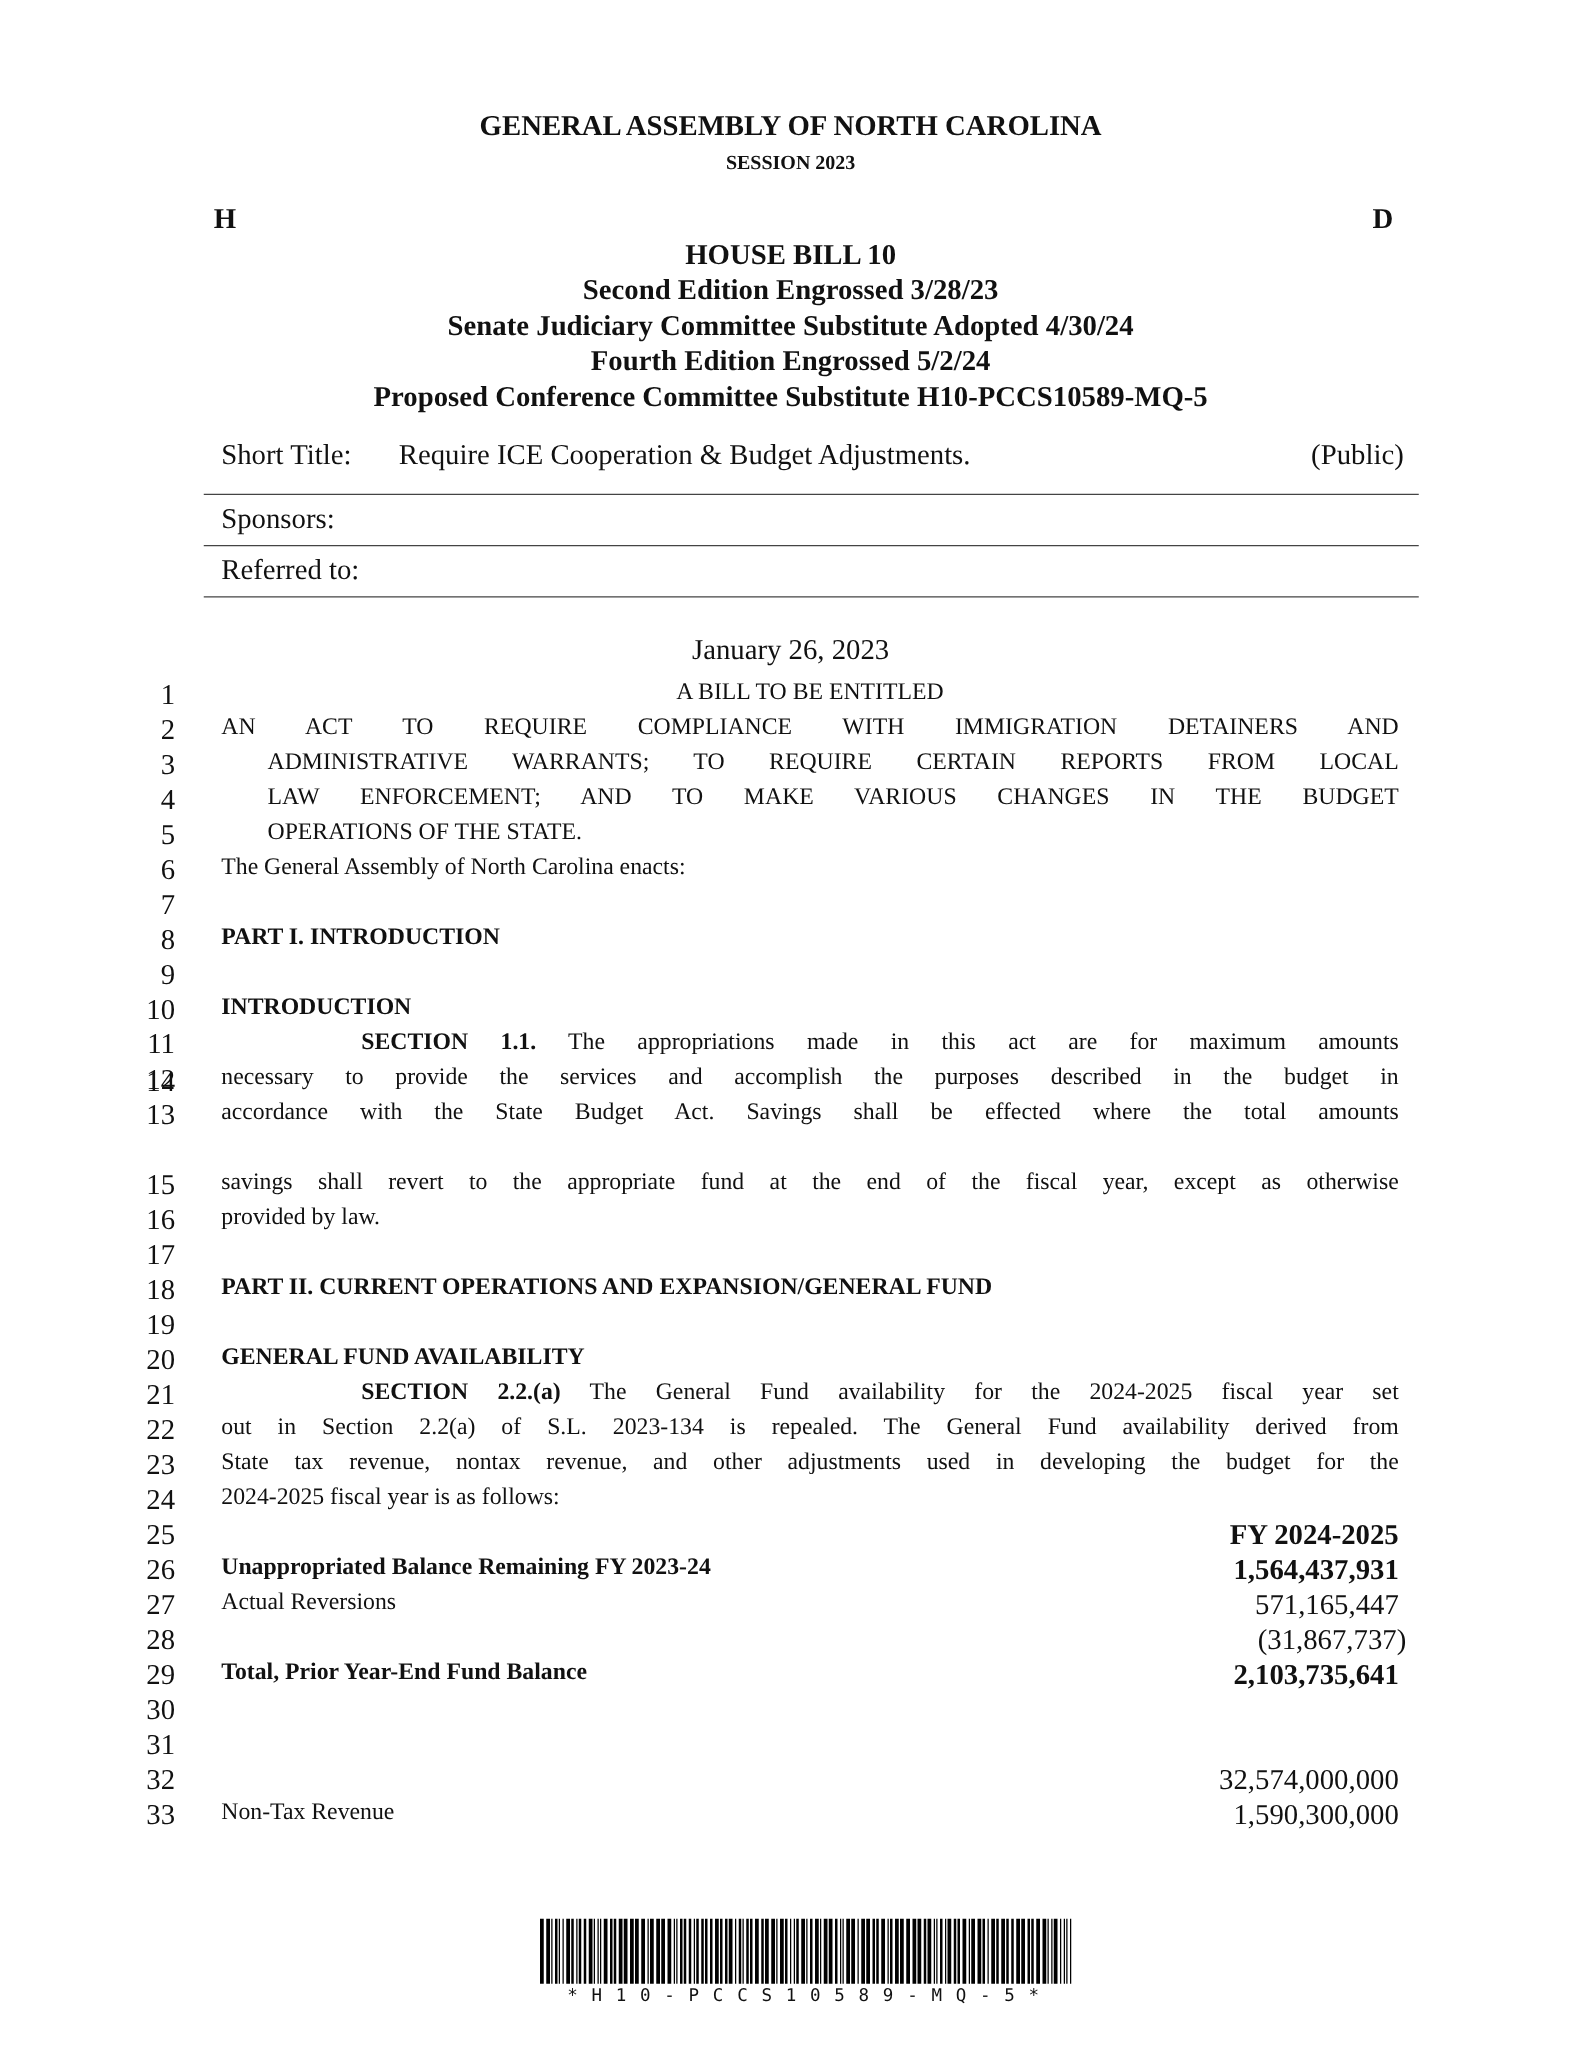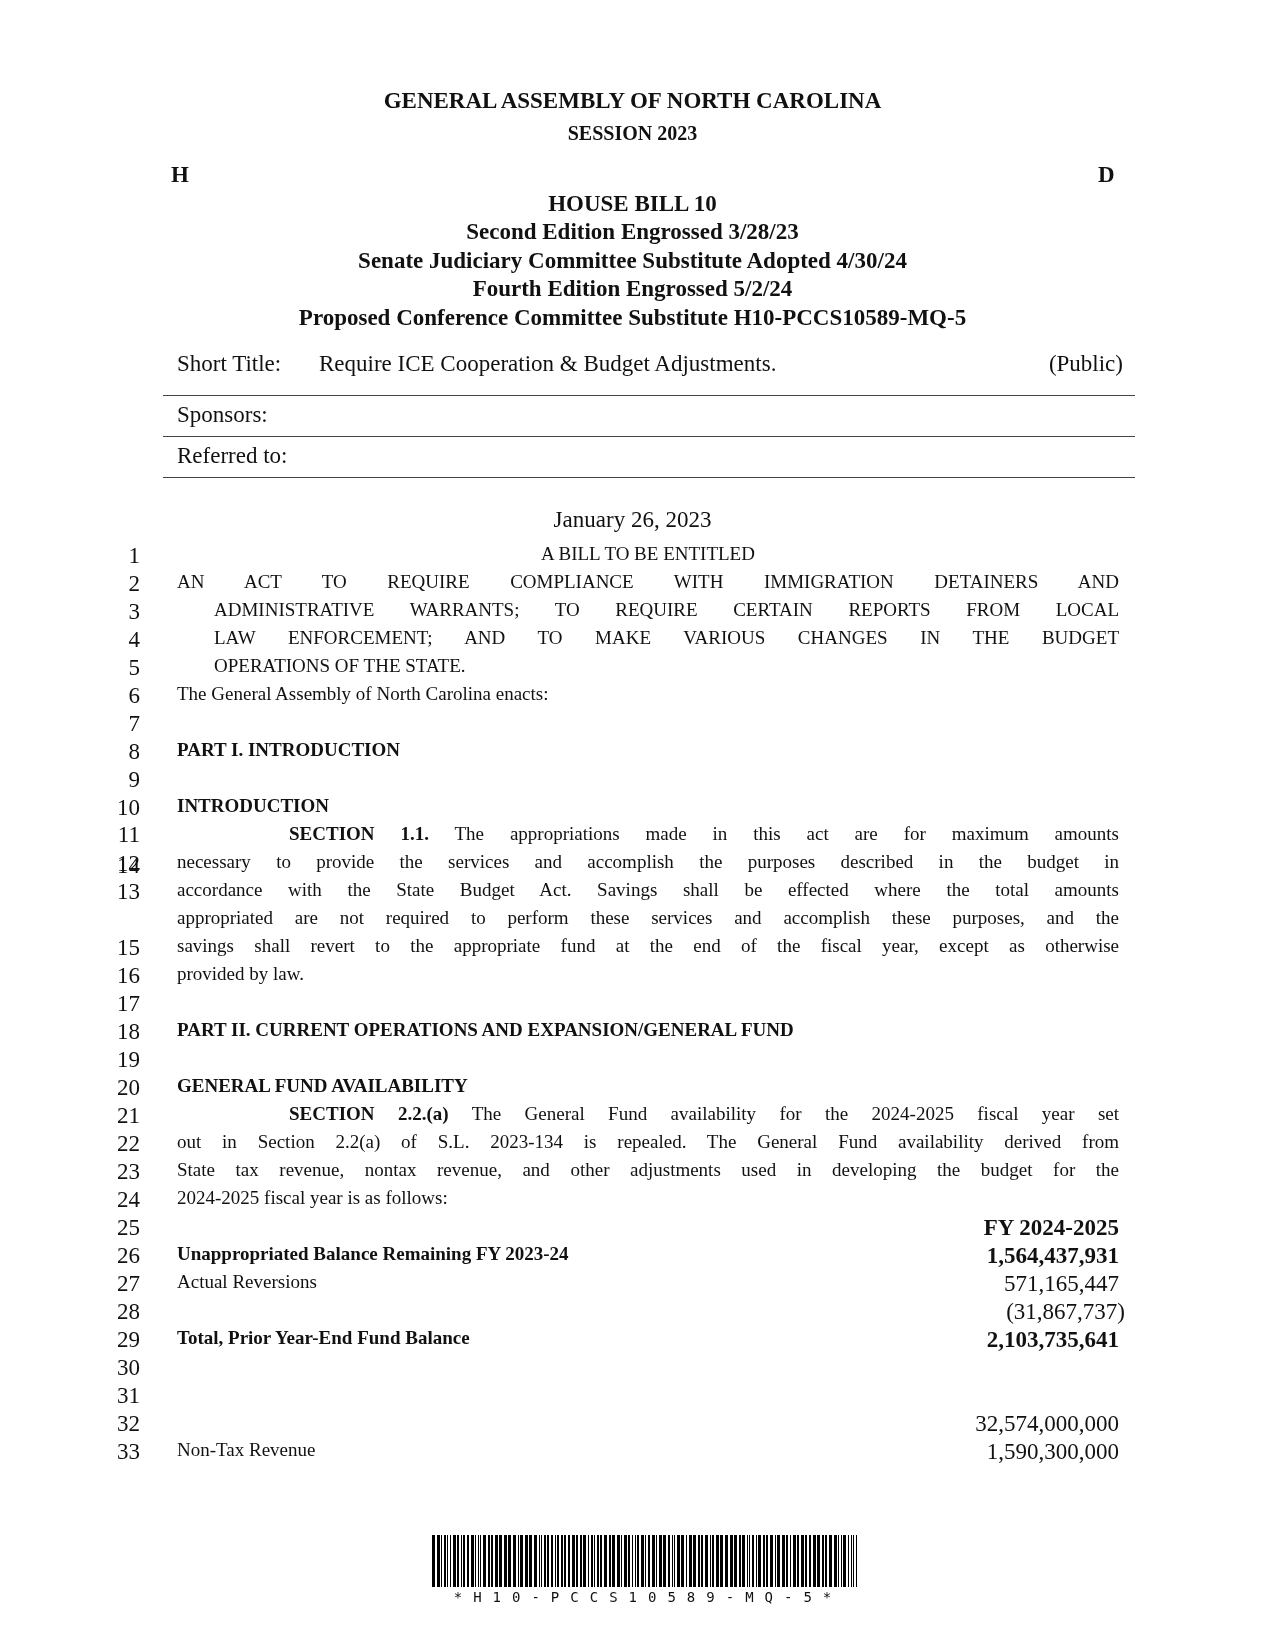--- a/index.html
+++ b/index.html
@@ -2,21 +2,21 @@
 <html><head>
 <meta charset="utf-8">
 <style>
   html, body { margin: 0; padding: 0; background: #ffffff; }
   body { width: 1265px; height: 1638px; position: relative; overflow: hidden;
          font-family: "Liberation Serif", "DejaVu Serif", serif; color: #111; }
   .page { position: absolute; left: 0; top: 0; width: 1265px; height: 1638px; }
   .center { position: absolute; left: 0; width: 1265px; text-align: center; }
   .b { font-weight: bold; }
   .hdr1 { top: 88px; font-size: 23px; font-weight: bold; }
-  .hdr2 { top: 122px; font-size: 20px; font-weight: bold; }
+  .hdr2 { top: 122px; font-size: 16px; font-weight: bold; }
   .hl { position: absolute; top: 162px; left: 171px; font-size: 23px; font-weight: bold; }
   .hr { position: absolute; top: 162px; left: 1098px; font-size: 23px; font-weight: bold; }
   .t1 { top: 191px; font-size: 23px; font-weight: bold; }
   .t2 { top: 219px; font-size: 23px; font-weight: bold; }
   .t3 { top: 248px; font-size: 23px; font-weight: bold; }
   .t4 { top: 276px; font-size: 23px; font-weight: bold; }
   .t5 { top: 305px; font-size: 23px; font-weight: bold; }
   .meta-row { position: absolute; left: 163px; width: 972px; font-size: 23px; }
   .meta-row .lbl { position: absolute; left: 14px; }
   .meta-row .val { position: absolute; left: 160px; }
@@ -98,21 +98,20 @@
   <div class="line just" style="top:571px;">AN ACT TO REQUIRE COMPLIANCE WITH IMMIGRATION DETAINERS AND</div>
   <div class="line just indent" style="top:599px;">ADMINISTRATIVE WARRANTS; TO REQUIRE CERTAIN REPORTS FROM LOCAL</div>
   <div class="line just indent" style="top:627px;">LAW ENFORCEMENT; AND TO MAKE VARIOUS CHANGES IN THE BUDGET</div>
   <div class="line indent" style="top:655px;">OPERATIONS OF THE STATE.</div>
   <div class="line" style="top:683px;">The General Assembly of North Carolina enacts:</div>
   <div class="line b" style="top:739px;">PART I. INTRODUCTION</div>
   <div class="line b" style="top:795px;">INTRODUCTION</div>
   <div class="line just sec" style="top:823px; width:830px;"><b>SECTION 1.1.</b><span>  The appropriations made in this act are for maximum amounts</span></div>
   <div class="line just" style="top:851px;">necessary to provide the services and accomplish the purposes described in the budget in</div>
   <div class="line just" style="top:879px;">accordance with the State Budget Act. Savings shall be effected where the total amounts</div>
-  <div class="line just" style="top:907px;">appropriated are not required to perform these services and accomplish these purposes, and the</div>
   <div class="line just" style="top:935px;">savings shall revert to the appropriate fund at the end of the fiscal year, except as otherwise</div>
   <div class="line" style="top:963px;">provided by law.</div>
   <div class="line b" style="top:1019px;">PART II. CURRENT OPERATIONS AND EXPANSION/GENERAL FUND</div>
   <div class="line b" style="top:1075px;">GENERAL FUND AVAILABILITY</div>
   <div class="line just sec" style="top:1103px; width:830px;"><b>SECTION 2.2.(a)</b><span>  The General Fund availability for the 2024-2025 fiscal year set</span></div>
   <div class="line just" style="top:1131px;">out in Section 2.2(a) of S.L. 2023-134 is repealed. The General Fund availability derived from</div>
   <div class="line just" style="top:1159px;">State tax revenue, nontax revenue, and other adjustments used in developing the budget for the</div>
   <div class="line" style="top:1187px;">2024-2025 fiscal year is as follows:</div>
 
   <div class="ln" style="top:1215px;">25</div>

